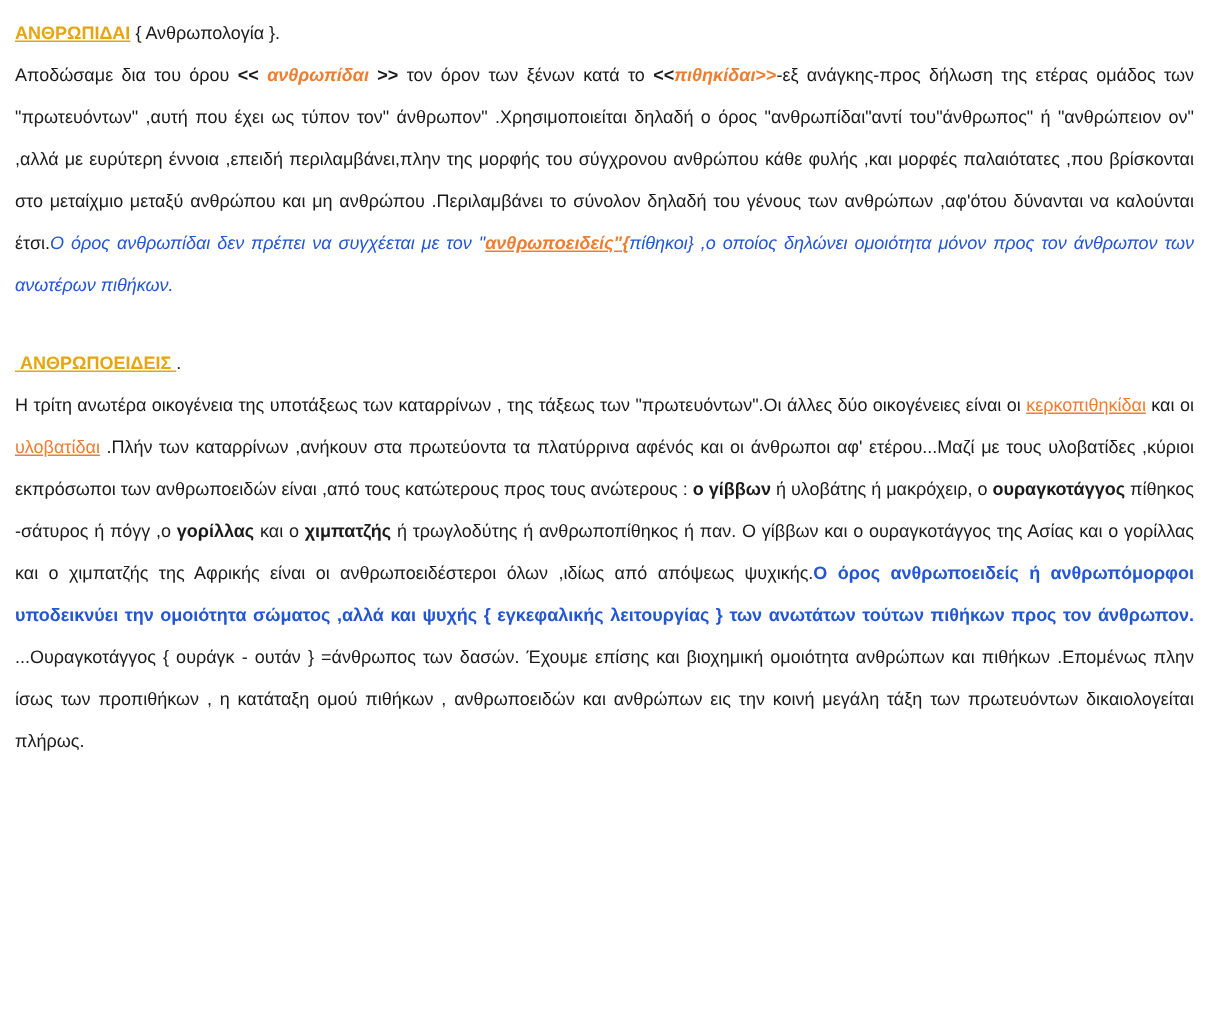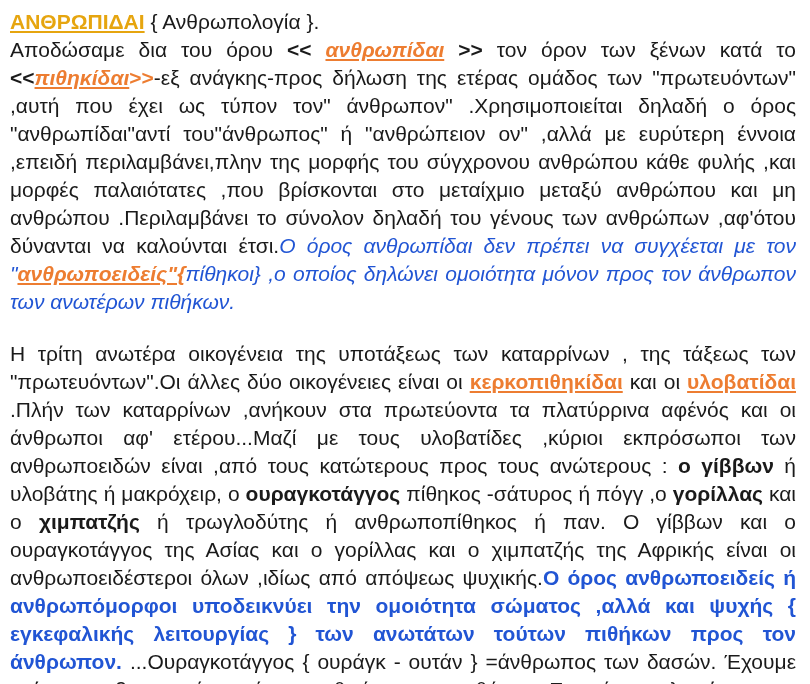--- a/index.html
+++ b/index.html
@@ -12,50 +12,49 @@
     width: 810px;
     height: 684px;
     box-sizing: border-box;
     padding: 8px 14px 0 10px;
     background: #ffffff;
     overflow: hidden;
     font-family: "Liberation Sans", "DejaVu Sans", sans-serif;
     color: var(--text, #1a1a1a);
   }
   .block {
-    font-size: 21px;
+    font-size: 12px;
     line-height: 28px;
     text-align: justify;
     white-space: pre-wrap;
     margin: 0;
   }
   .block.spacer {
     height: 24px;
   }
   
   .r-plain { }
   .r-b { font-weight: 700; }
   .r-gold {
     color: var(--gold, #e6a50f);
     font-weight: 700;
     text-decoration: underline;
   }
   .r-orange-bi {
     color: var(--orange, #ed7d31);
     font-weight: 700;
     font-style: italic;
-    text-decoration: underline;
   }
   .r-orange-b {
     color: var(--orange, #ed7d31);
     font-weight: 700;
   }
   .r-link {
     color: var(--orange, #ed7d31);
-    font-weight: 700;
+    font-weight: 400;
     text-decoration: underline;
     cursor: pointer;
   }
   .r-link-bi {
     color: var(--orange, #ed7d31);
     font-weight: 700;
     font-style: italic;
     text-decoration: underline;
     cursor: pointer;
   }
@@ -70,15 +69,16 @@
   }
 </style>
 </head>
 <body>
 
 <div class="page" style="background: rgb(255, 255, 255);">
   <div id="doc" class="doc">
       <div class="block paragraph"><span class="r-gold">ΑΝΘΡΩΠΙΔΑΙ</span><span class="r-plain"> { Ανθρωπολογία }.</span></div>
       <div class="block paragraph"><span class="r-plain">Αποδώσαμε δια του όρου </span><span class="r-b">&lt;&lt; </span><span class="r-orange-bi">ανθρωπίδαι</span><span class="r-b"> &gt;&gt;</span><span class="r-plain"> τον όρον των ξένων κατά το </span><span class="r-b">&lt;&lt;</span><span class="r-orange-bi">πιθηκίδαι</span><span class="r-orange-b">&gt;&gt;</span><span class="r-plain">-εξ ανάγκης-προς δήλωση της ετέρας ομάδος των "πρωτευόντων" ,αυτή που έχει ως τύπον τον" άνθρωπον" .Χρησιμοποιείται δηλαδή ο όρος "ανθρωπίδαι"αντί του"άνθρωπος" ή "ανθρώπειον ον" ,αλλά με ευρύτερη έννοια ,επειδή περιλαμβάνει,πλην της μορφής του σύγχρονου ανθρώπου κάθε φυλής ,και μορφές παλαιότατες ,που βρίσκονται στο μεταίχμιο μεταξύ ανθρώπου και μη ανθρώπου .Περιλαμβάνει το σύνολον δηλαδή του γένους των ανθρώπων ,αφ'ότου δύνανται να καλούνται έτσι.</span><span class="r-blue-bi">Ο όρος ανθρωπίδαι δεν πρέπει να συγχέεται με τον "</span><span class="r-link-bi">ανθρωποειδείς"{</span><span class="r-blue-bi">πίθηκοι} ,ο οποίος δηλώνει ομοιότητα μόνον προς τον άνθρωπον των ανωτέρων πιθήκων.</span></div>
       <div class="block spacer"></div>
+      <div class="block paragraph"><span class="r-gold"> ΑΝΘΡΩΠΟΕΙΔΕΙΣ </span><span class="r-plain">.</span></div>
       <div class="block paragraph"><span class="r-plain">Η τρίτη ανωτέρα οικογένεια της υποτάξεως των καταρρίνων , της τάξεως των "πρωτευόντων".Οι άλλες δύο οικογένειες είναι οι </span><span class="r-link">κερκοπιθηκίδαι</span><span class="r-plain"> και οι </span><span class="r-link">υλοβατίδαι</span><span class="r-plain"> .Πλήν των καταρρίνων ,ανήκουν στα πρωτεύοντα τα πλατύρρινα αφένός και οι άνθρωποι αφ' ετέρου...Μαζί με τους υλοβατίδες ,κύριοι εκπρόσωποι των ανθρωποειδών είναι ,από τους κατώτερους προς τους ανώτερους : </span><span class="r-b">ο γίββων</span><span class="r-plain"> ή υλοβάτης ή μακρόχειρ, ο </span><span class="r-b">ουραγκοτάγγος</span><span class="r-plain"> πίθηκος -σάτυρος ή πόγγ ,ο </span><span class="r-b">γορίλλας</span><span class="r-plain"> και ο </span><span class="r-b">χιμπατζής</span><span class="r-plain"> ή τρωγλοδύτης ή ανθρωποπίθηκος ή παν. Ο γίββων και ο ουραγκοτάγγος της Ασίας και ο γορίλλας και ο χιμπατζής της Αφρικής είναι οι ανθρωποειδέστεροι όλων ,ιδίως από απόψεως ψυχικής.</span><span class="r-blue-b">Ο όρος ανθρωποειδείς ή ανθρωπόμορφοι υποδεικνύει την ομοιότητα σώματος ,αλλά και ψυχής { εγκεφαλικής λειτουργίας } των ανωτάτων τούτων πιθήκων προς τον άνθρωπον.</span><span class="r-plain"> ...Ουραγκοτάγγος { ουράγκ - ουτάν } =άνθρωπος των δασών. Έχουμε επίσης και βιοχημική ομοιότητα ανθρώπων και πιθήκων .Επομένως πλην ίσως των προπιθήκων , η κατάταξη ομού πιθήκων , ανθρωποειδών και ανθρώπων εις την κοινή μεγάλη τάξη των πρωτευόντων δικαιολογείται πλήρως.</span></div>
     </div>
 </div>
 
 </body></html>

